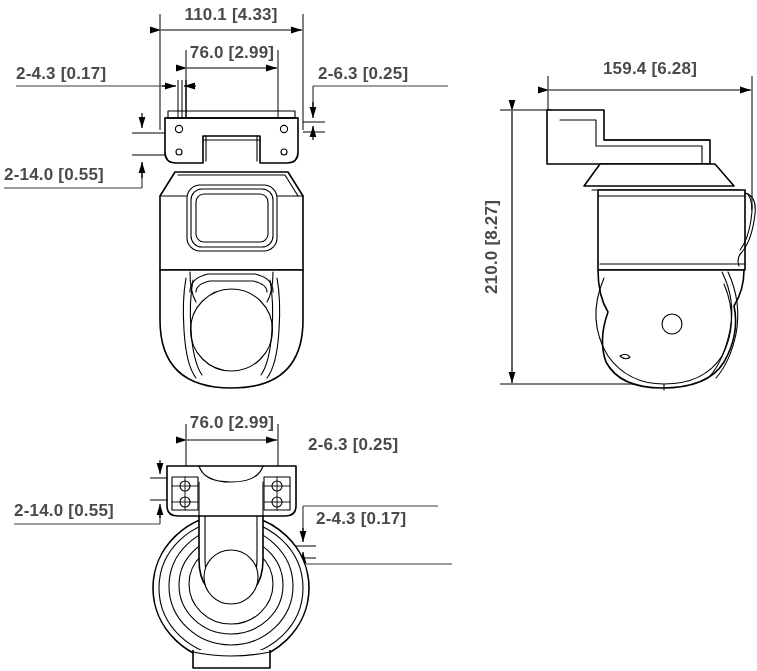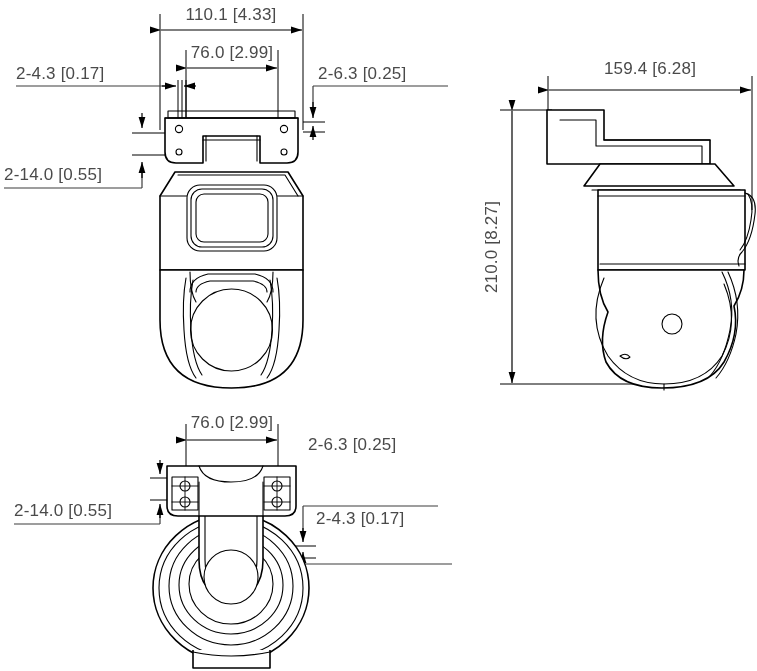--- a/index.html
+++ b/index.html
@@ -13,20 +13,21 @@
     position: relative;
     overflow: hidden;
     font-family: "Liberation Sans", sans-serif;
   }
   #drawing-root {
     position: absolute;
     left: 0;
     top: 0;
     width: 608px;
     height: 671px;
+    font-weight: bold;
   }
   svg#tech-drawing {
     display: block;
     width: 757px;
     height: 671px;
   }
   .dim-text {
     font-family: "Liberation Sans", sans-serif;
     font-size: 17px;
     fill: #4a4a4a;

